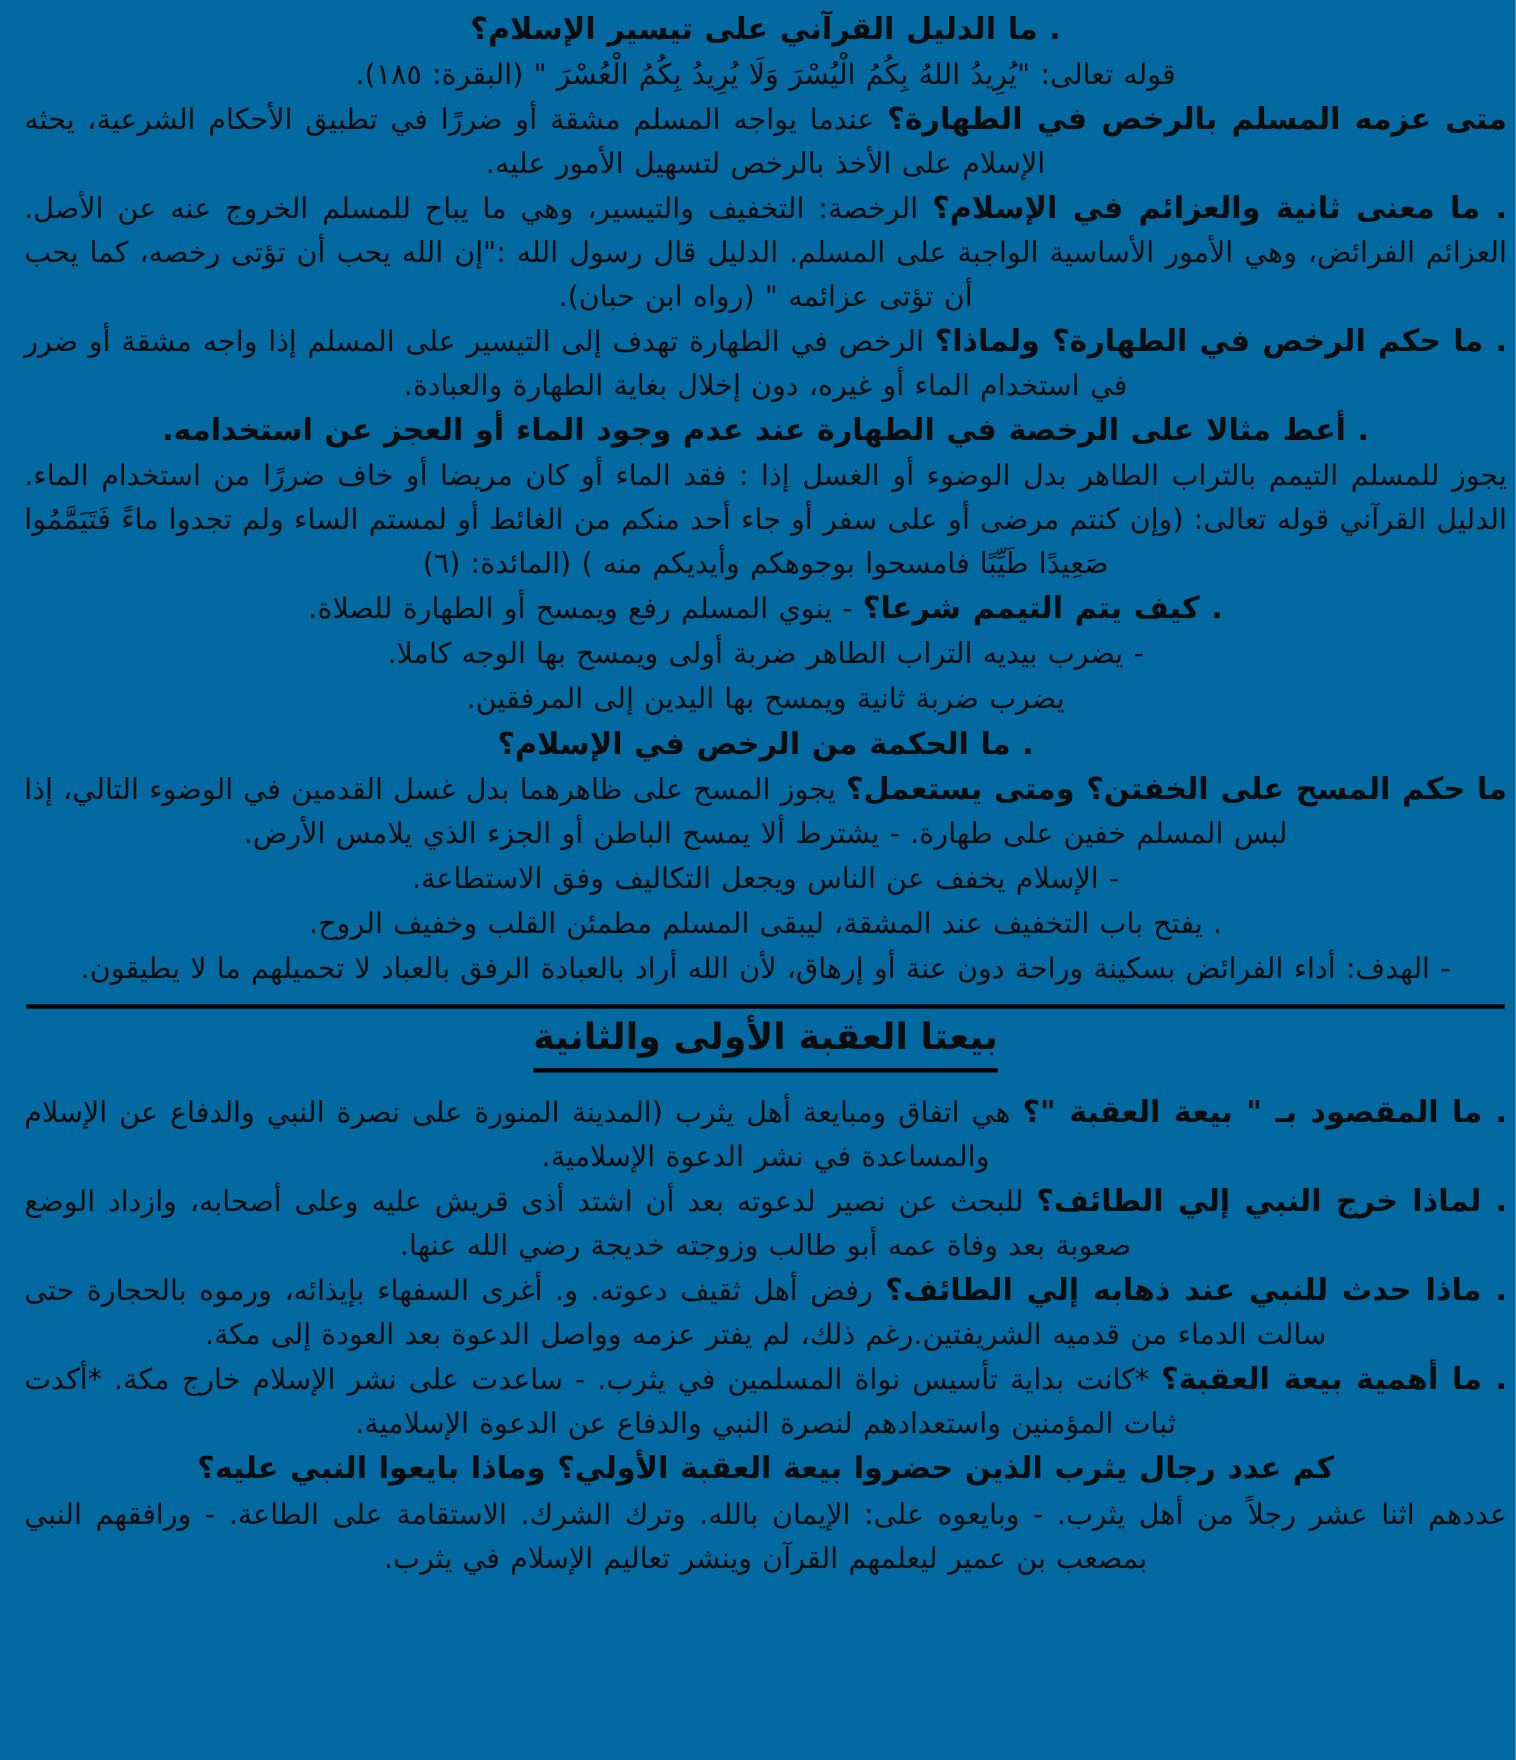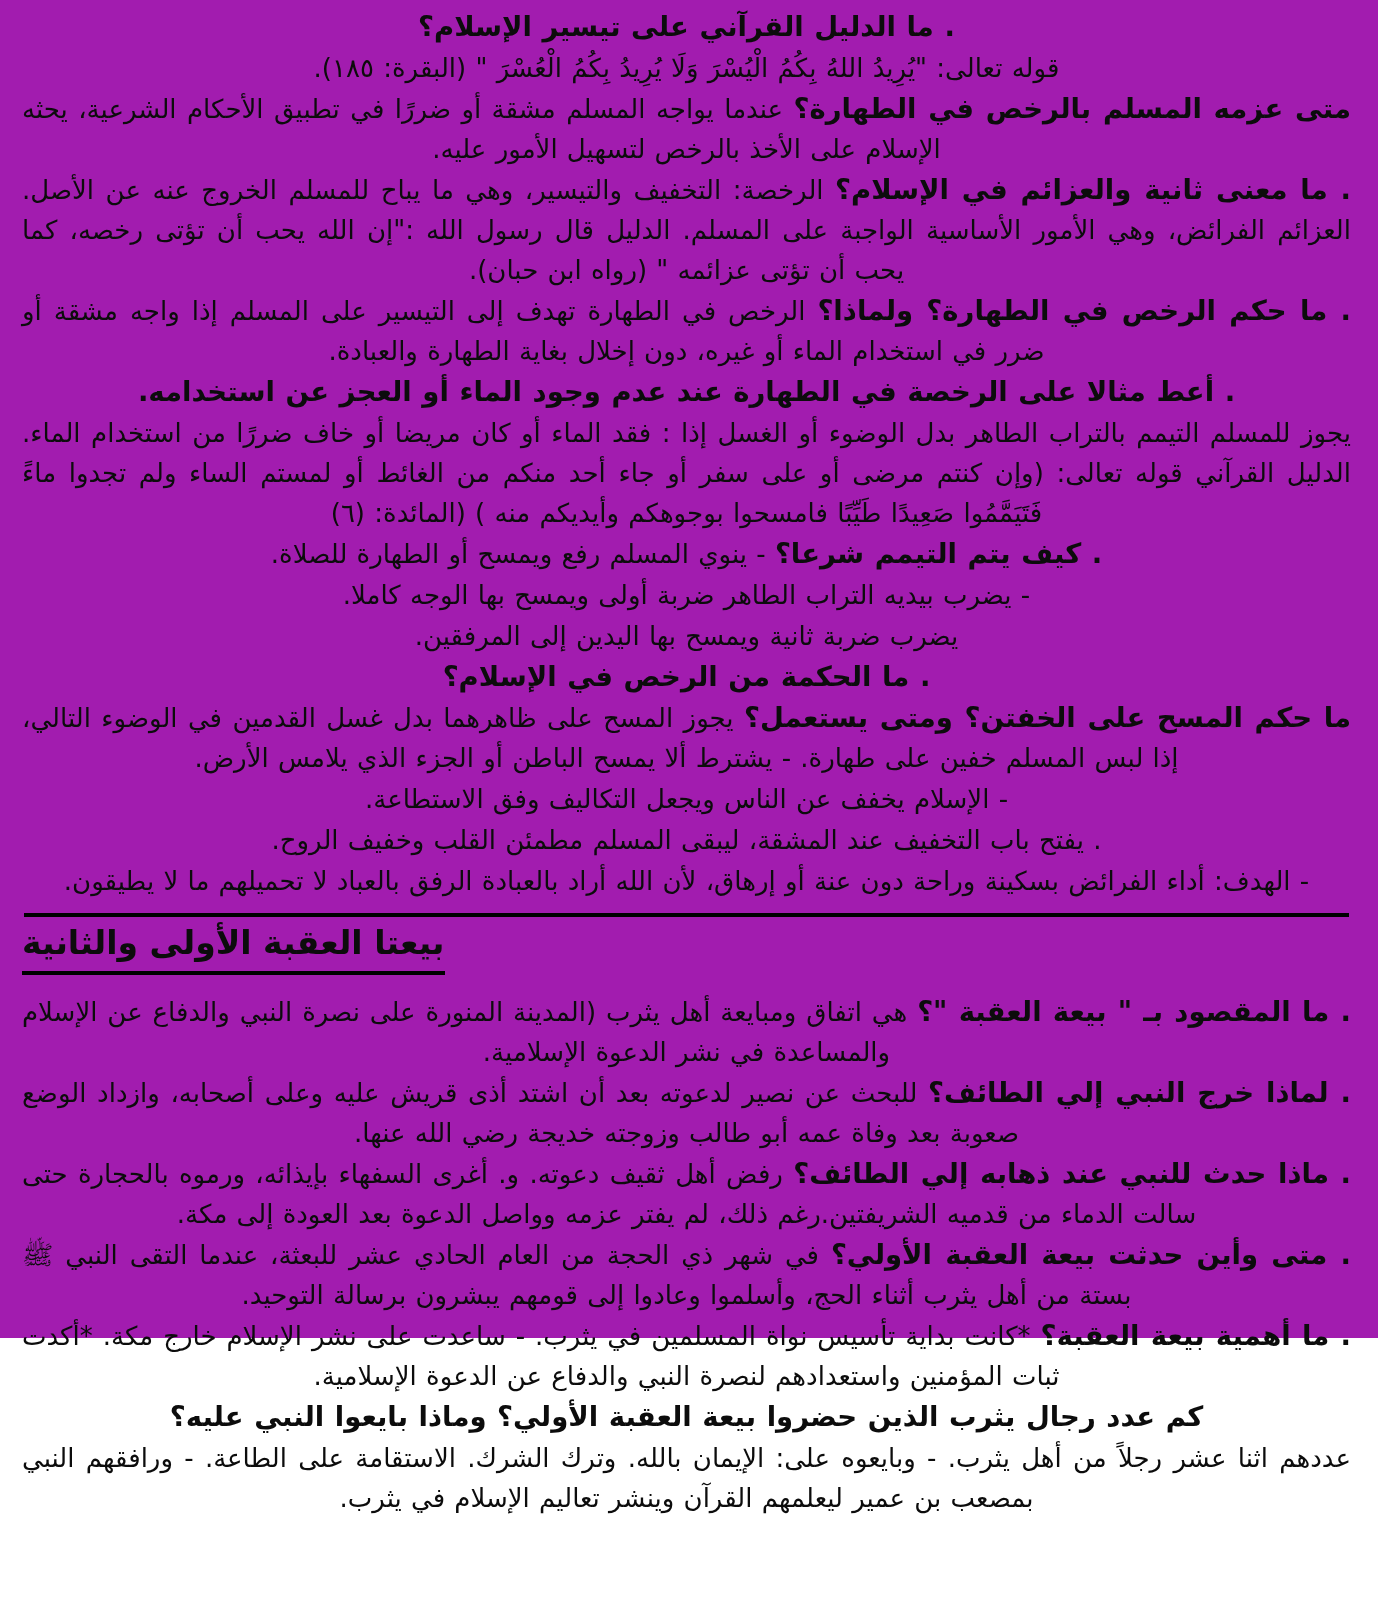--- a/index.html
+++ b/index.html
@@ -11,23 +11,23 @@
     width: 1378px;
     height: 1600px;
     overflow: hidden;
     font-family: "DejaVu Sans", sans-serif;
     direction: rtl;
     color: #0c0c0c;
   }
   .page {
     box-sizing: border-box;
     width: 1378px;
-    height: 1338px;
-    padding: 6px 27px 0 22px;
-    background: #a21caf;
+    height: 1600px;
+    padding: 6px 8px 0 22px;
+    background: #0369a1;
   }
   p.block {
     margin: 0;
     font-size: 26px;
     line-height: 40px;
     text-align: justify;
     text-align-last: center;
     word-spacing: 1px;
   }
   .q {
@@ -36,21 +36,21 @@
     letter-spacing: 0px;
   }
   .a { font-weight: normal; }
   hr.divider {
     border: none;
     border-top: 4px solid #000;
     margin: 12px 2px 6px 2px;
   }
   h2.section-title {
     margin: 6px 0 16px 0;
-    text-align: left;
+    text-align: center;
     font-size: 33px;
     font-weight: bold;
   }
   h2.section-title .title-text {
     display: inline-block;
     border-bottom: 4px solid #000;
     padding-bottom: 9px;
   }
 </style>
 </head>
@@ -76,19 +76,18 @@
     <p class="block"><span class="q"></span><span class="a">- الهدف: أداء الفرائض بسكينة وراحة دون عنة أو إرهاق، لأن الله أراد بالعبادة الرفق بالعباد لا تحميلهم ما لا يطيقون.</span></p>
   </section>
 
   <hr class="divider">
 
   <section>
     <h2 class="section-title"><span class="title-text">بيعتا العقبة الأولى والثانية</span></h2>
     <p class="block"><span class="q">. ما المقصود بـ " بيعة العقبة "؟</span><span class="a"> هي اتفاق ومبايعة أهل يثرب (المدينة المنورة على نصرة النبي والدفاع عن الإسلام والمساعدة في نشر الدعوة الإسلامية.</span></p>
     <p class="block"><span class="q">. لماذا خرج النبي إلي الطائف؟</span><span class="a"> للبحث عن نصير لدعوته بعد أن اشتد أذى قريش عليه وعلى أصحابه، وازداد الوضع صعوبة بعد وفاة عمه أبو طالب وزوجته خديجة رضي الله عنها.</span></p>
     <p class="block"><span class="q">. ماذا حدث للنبي عند ذهابه إلي الطائف؟</span><span class="a"> رفض أهل ثقيف دعوته. و. أغرى السفهاء بإيذائه، ورموه بالحجارة حتى سالت الدماء من قدميه الشريفتين.رغم ذلك، لم يفتر عزمه وواصل الدعوة بعد العودة إلى مكة.</span></p>
-    <p class="block"><span class="q">. متى وأين حدثت بيعة العقبة الأولي؟</span><span class="a"> في شهر ذي الحجة من العام الحادي عشر للبعثة، عندما التقى النبي ﷺ بستة من أهل يثرب أثناء الحج، وأسلموا وعادوا إلى قومهم يبشرون برسالة التوحيد.</span></p>
     <p class="block"><span class="q">. ما أهمية بيعة العقبة؟</span><span class="a"> *كانت بداية تأسيس نواة المسلمين في يثرب. - ساعدت على نشر الإسلام خارج مكة. *أكدت ثبات المؤمنين واستعدادهم لنصرة النبي والدفاع عن الدعوة الإسلامية.</span></p>
     <p class="block"><span class="q">كم عدد رجال يثرب الذين حضروا بيعة العقبة الأولي؟ وماذا بايعوا النبي عليه؟</span><span class="a"></span></p>
     <p class="block"><span class="q"></span><span class="a">عددهم اثنا عشر رجلاً من أهل يثرب. - وبايعوه على: الإيمان بالله. وترك الشرك. الاستقامة على الطاعة. - ورافقهم النبي بمصعب بن عمير ليعلمهم القرآن وينشر تعاليم الإسلام في يثرب.</span></p>
   </section>
 
 </div>
 
 </body></html>

